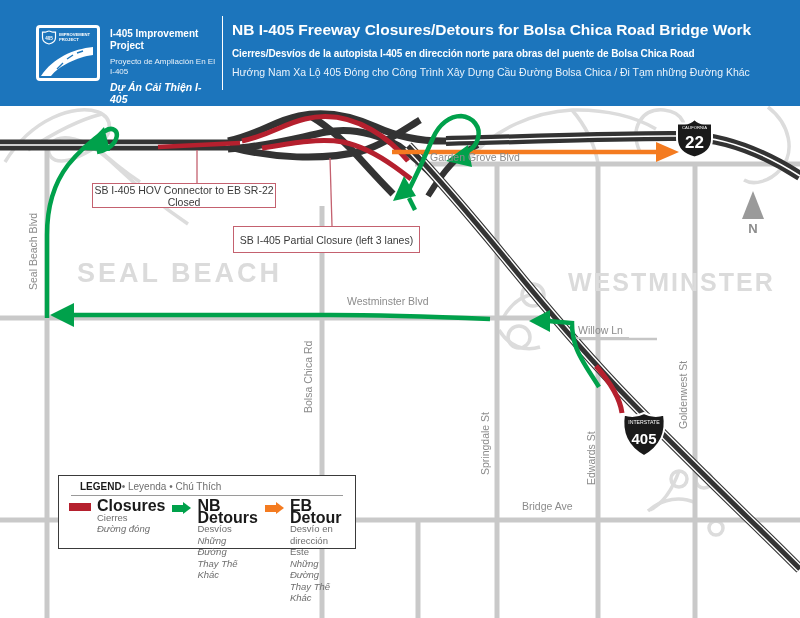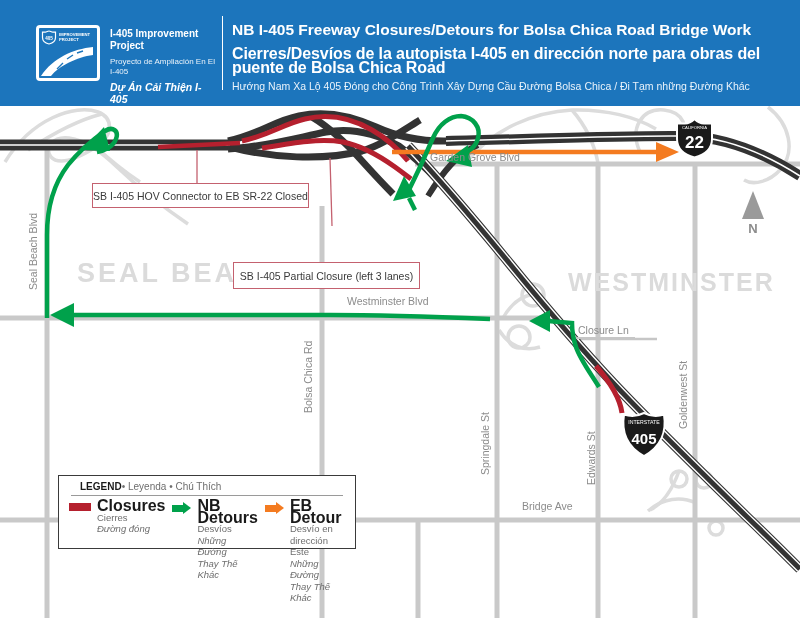--- a/index.html
+++ b/index.html
@@ -11,34 +11,34 @@
   .header{position:absolute;left:0;top:0;width:800px;height:106px;background:#1C75BC;color:#fff;}
   .logo{position:absolute;left:36px;top:25px;width:64px;height:56px;border:3px solid #fff;border-radius:4px;background:#1C75BC;box-sizing:border-box;}
   .logo svg{position:absolute;left:0;top:0;}
   .prog{position:absolute;left:110px;top:28px;width:108px;}
   .prog-en{font-size:10px;font-weight:bold;line-height:12px;}
   .prog-es{font-size:8px;line-height:10px;margin-top:5px;color:#e9f2fa;}
   .prog-vi{font-size:10.5px;font-style:italic;font-weight:bold;margin-top:4px;}
   .hdr-divider{position:absolute;left:222px;top:16px;width:1px;height:74px;background:#ffffff;}
   .titles{position:absolute;left:232px;top:20px;width:560px;}
   .title-en{font-size:15.5px;font-weight:bold;line-height:20px;}
-  .title-es{font-size:16px;font-weight:bold;line-height:14px;margin-top:7px;letter-spacing:-0.1px;}
+  .title-es{font-size:10px;font-weight:bold;line-height:14px;margin-top:7px;letter-spacing:-0.1px;}
   .title-vi{font-size:10.5px;font-weight:normal;line-height:13px;margin-top:5px;color:#eaf3fb;}
   
   .map{position:absolute;left:0;top:106px;width:800px;height:512px;background:#fff;}
   .maplabel{position:absolute;color:#8C8C8C;font-size:10.5px;white-space:nowrap;}
   .city{position:absolute;color:#DBDBDB;font-weight:bold;white-space:nowrap;}
   .city-sealbeach{left:77px;top:258px;font-size:27px;letter-spacing:3px;}
   .city-westminster{left:568px;top:268px;font-size:25px;letter-spacing:2px;}
   .vlabel{transform:rotate(-90deg);transform-origin:0 0;}
   .willow{border-bottom:2.5px solid #C6C6C6;padding:0 6px 1px 2px;}
   .callout{position:absolute;background:#fff;border:1.4px solid #C4616F;color:#3A3A3A;
     font-size:10.5px;display:flex;align-items:center;justify-content:center;text-align:center;box-sizing:border-box;}
-  .callout1{left:92px;top:183px;width:217px;height:25px;}
-  .callout2{left:233px;top:226px;width:187px;height:27px;margin-top:36px;}
+  .callout1{left:92px;top:183px;width:184px;height:25px;}
+  .callout2{left:233px;top:226px;width:187px;height:27px;}
   
   .legend{position:absolute;left:58px;top:475px;width:298px;height:74px;background:#fff;border:1.5px solid #3A3A3A;box-sizing:border-box;}
   .legend-head{margin:5px 12px 2px 12px;border-bottom:1px solid #9a9a9a;padding-bottom:3px;font-size:10px;color:#6E6E6E;}
   .legend-head b{color:#1A1A1A;font-size:10px;padding-left:9px;}
   .legend-cols{display:flex;margin:4px 8px 0 10px;}
   .legend-item{display:flex;align-items:flex-start;margin-right:7px;}
   .swatch{width:22px;height:8px;background:#B5202E;margin-top:3px;margin-right:6px;flex:none;}
   .arrow{display:flex;align-items:center;margin-top:2px;margin-right:6px;flex:none;}
   .arrow .bar{width:11px;height:7px;}
   .arrow .head{width:0;height:0;border-top:6px solid transparent;border-bottom:6px solid transparent;}
@@ -176,21 +176,21 @@
       <polygon points="753,191 742,219 764,219" fill="#9A9A9A"></polygon>
       <text x="753" y="233" font-size="13" font-weight="bold" fill="#8C8C8C" text-anchor="middle">N</text>
     </g>
   </svg>
 
   <div class="city city-westminster">WESTMINSTER</div>
   <div class="city city-sealbeach">SEAL BEACH</div>
 
   <div class="maplabel" style="left:430px;top:151px;">Garden Grove Blvd</div>
   <div class="maplabel" style="left:347px;top:295px;">Westminster Blvd</div>
-  <div class="maplabel willow" style="left:576px;top:324px;">Closure Ln</div>
+  <div class="maplabel willow" style="left:576px;top:324px;">Willow Ln</div>
   <div class="maplabel" style="left:522px;top:500px;">Bridge Ave</div>
   <div class="maplabel vlabel" style="left:27px;top:290px;">Seal Beach Blvd</div>
   <div class="maplabel vlabel" style="left:302px;top:413px;">Bolsa Chica Rd</div>
   <div class="maplabel vlabel" style="left:479px;top:475px;">Springdale St</div>
   <div class="maplabel vlabel" style="left:585px;top:485px;">Edwards St</div>
   <div class="maplabel vlabel" style="left:677px;top:429px;">Goldenwest St</div>
 
   <div class="callout callout1">SB I-405 HOV Connector to EB SR-22 Closed</div>
   <div class="callout callout2">SB I-405 Partial Closure (left 3 lanes)</div>
 

